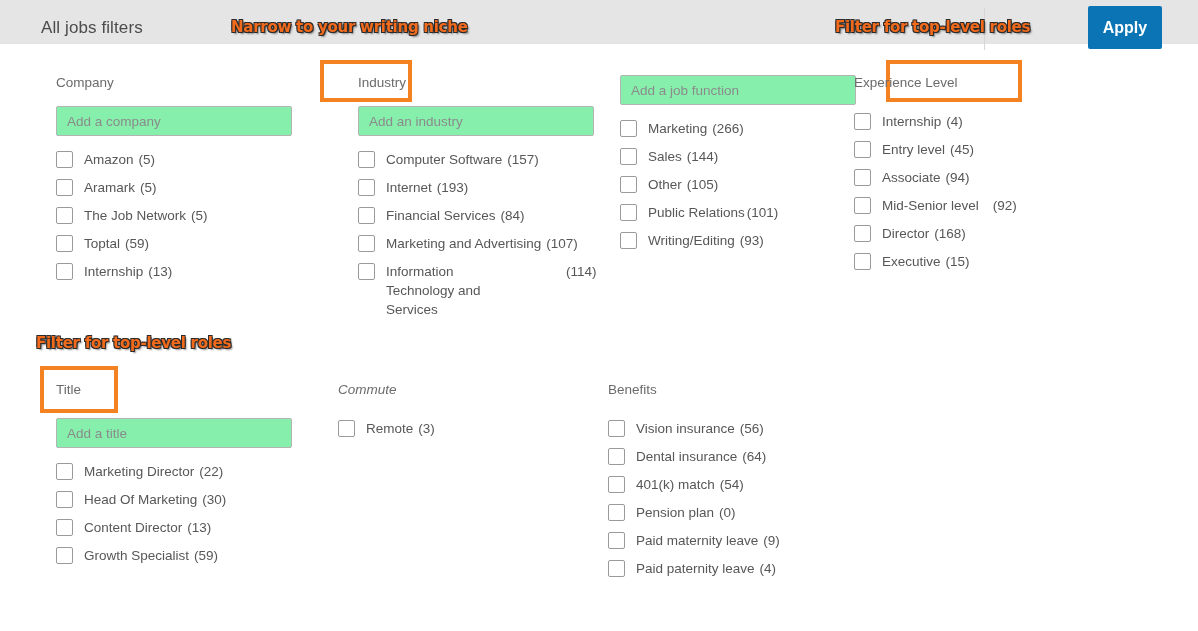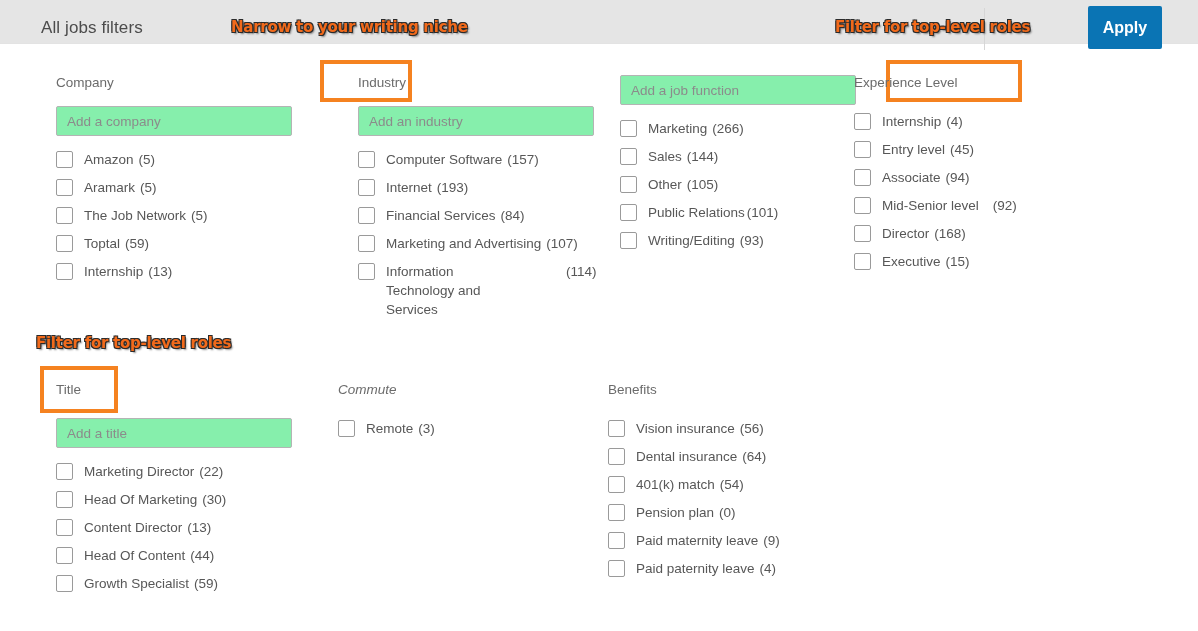--- a/index.html
+++ b/index.html
@@ -322,25 +322,20 @@
           <span class="opt-text">Head Of Marketing</span>
           <span class="opt-text" style="margin-left:5px">(30)</span>
         </li>
       <li class="opt">
           <span class="cbox"></span>
           <span class="opt-text">Content Director</span>
           <span class="opt-text" style="margin-left:5px">(13)</span>
         </li>
       <li class="opt">
           <span class="cbox"></span>
-          <span class="opt-text">Head Of Content</span>
-          <span class="opt-text" style="margin-left:5px">(44)</span>
-        </li>
-      <li class="opt">
-          <span class="cbox"></span>
           <span class="opt-text">Growth Specialist</span>
           <span class="opt-text" style="margin-left:5px">(59)</span>
         </li>
     </ul>
   </div>
 
   <div class="col" style="left:338px; top:382px;">
     <div class="col-label" style="margin-bottom:22px;font-style:italic;">Commute</div>
     <ul class="opt-list">
       <li class="opt">

